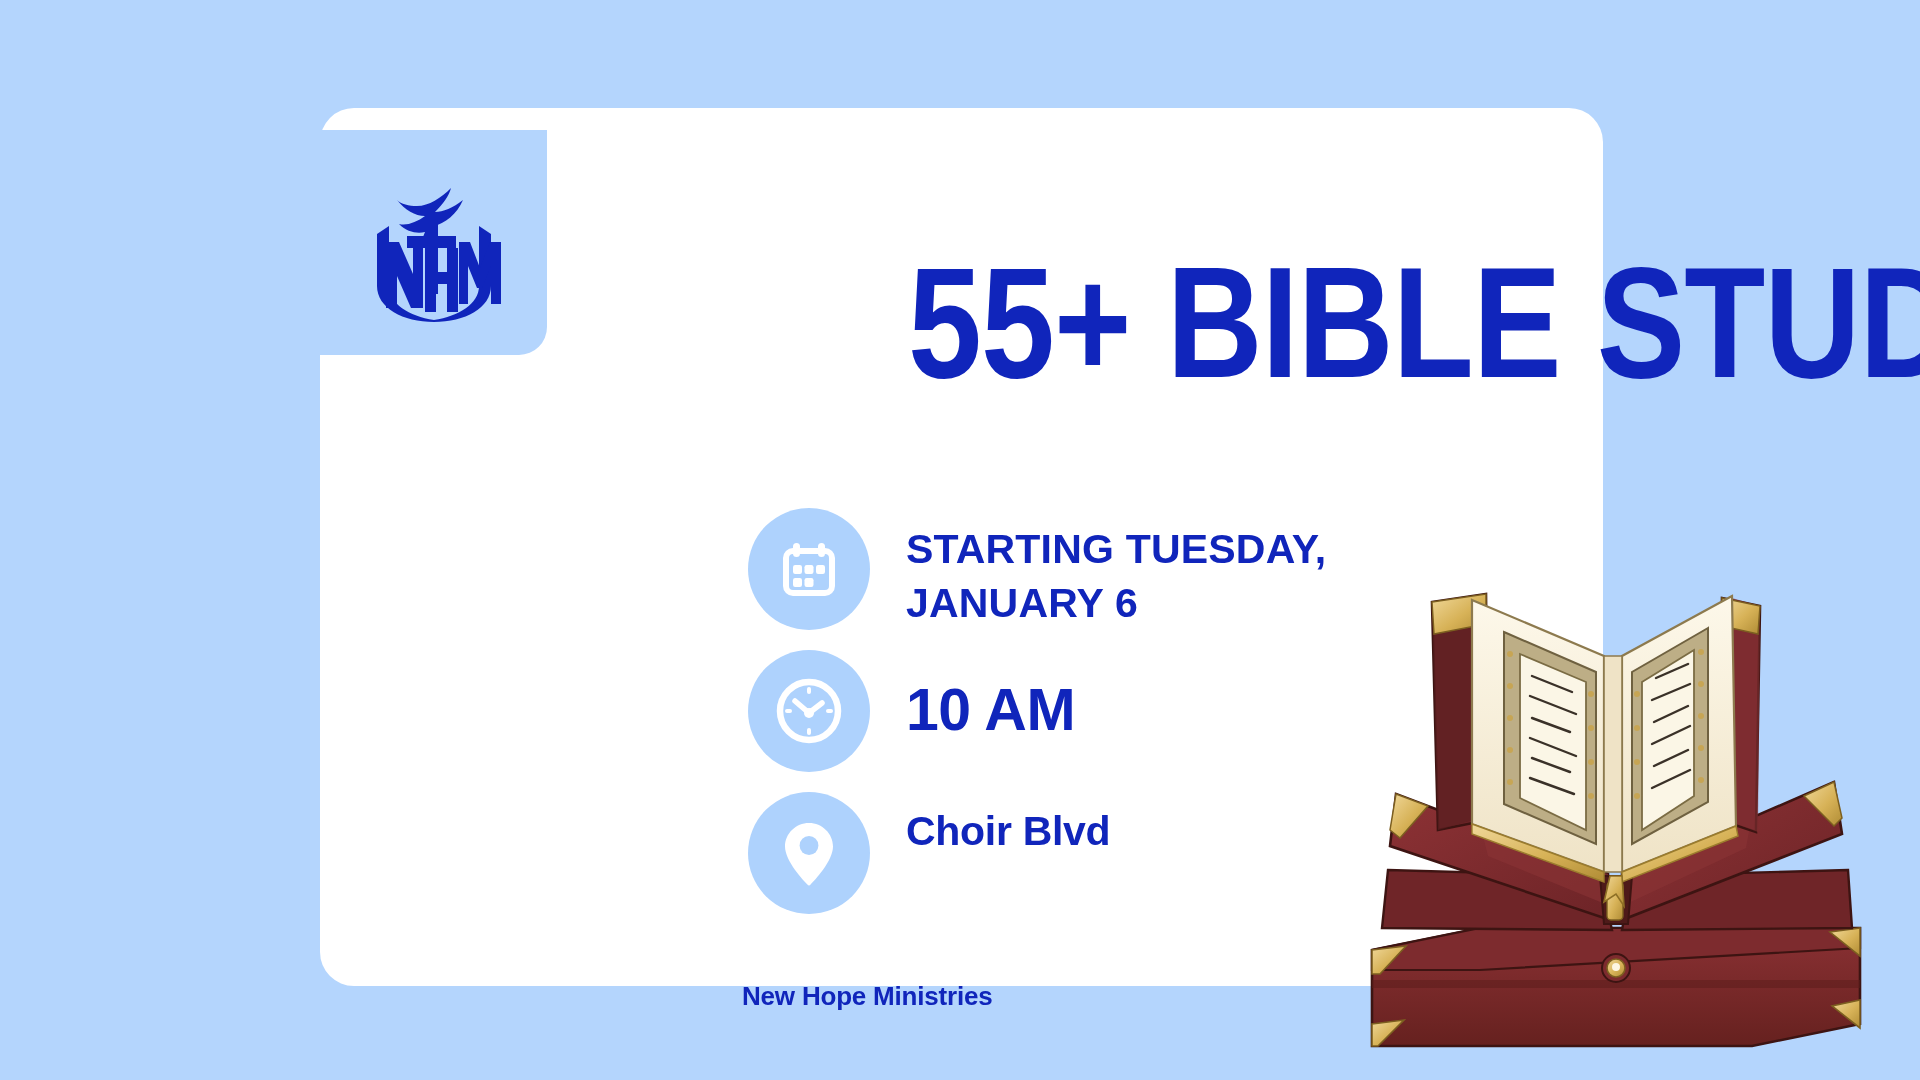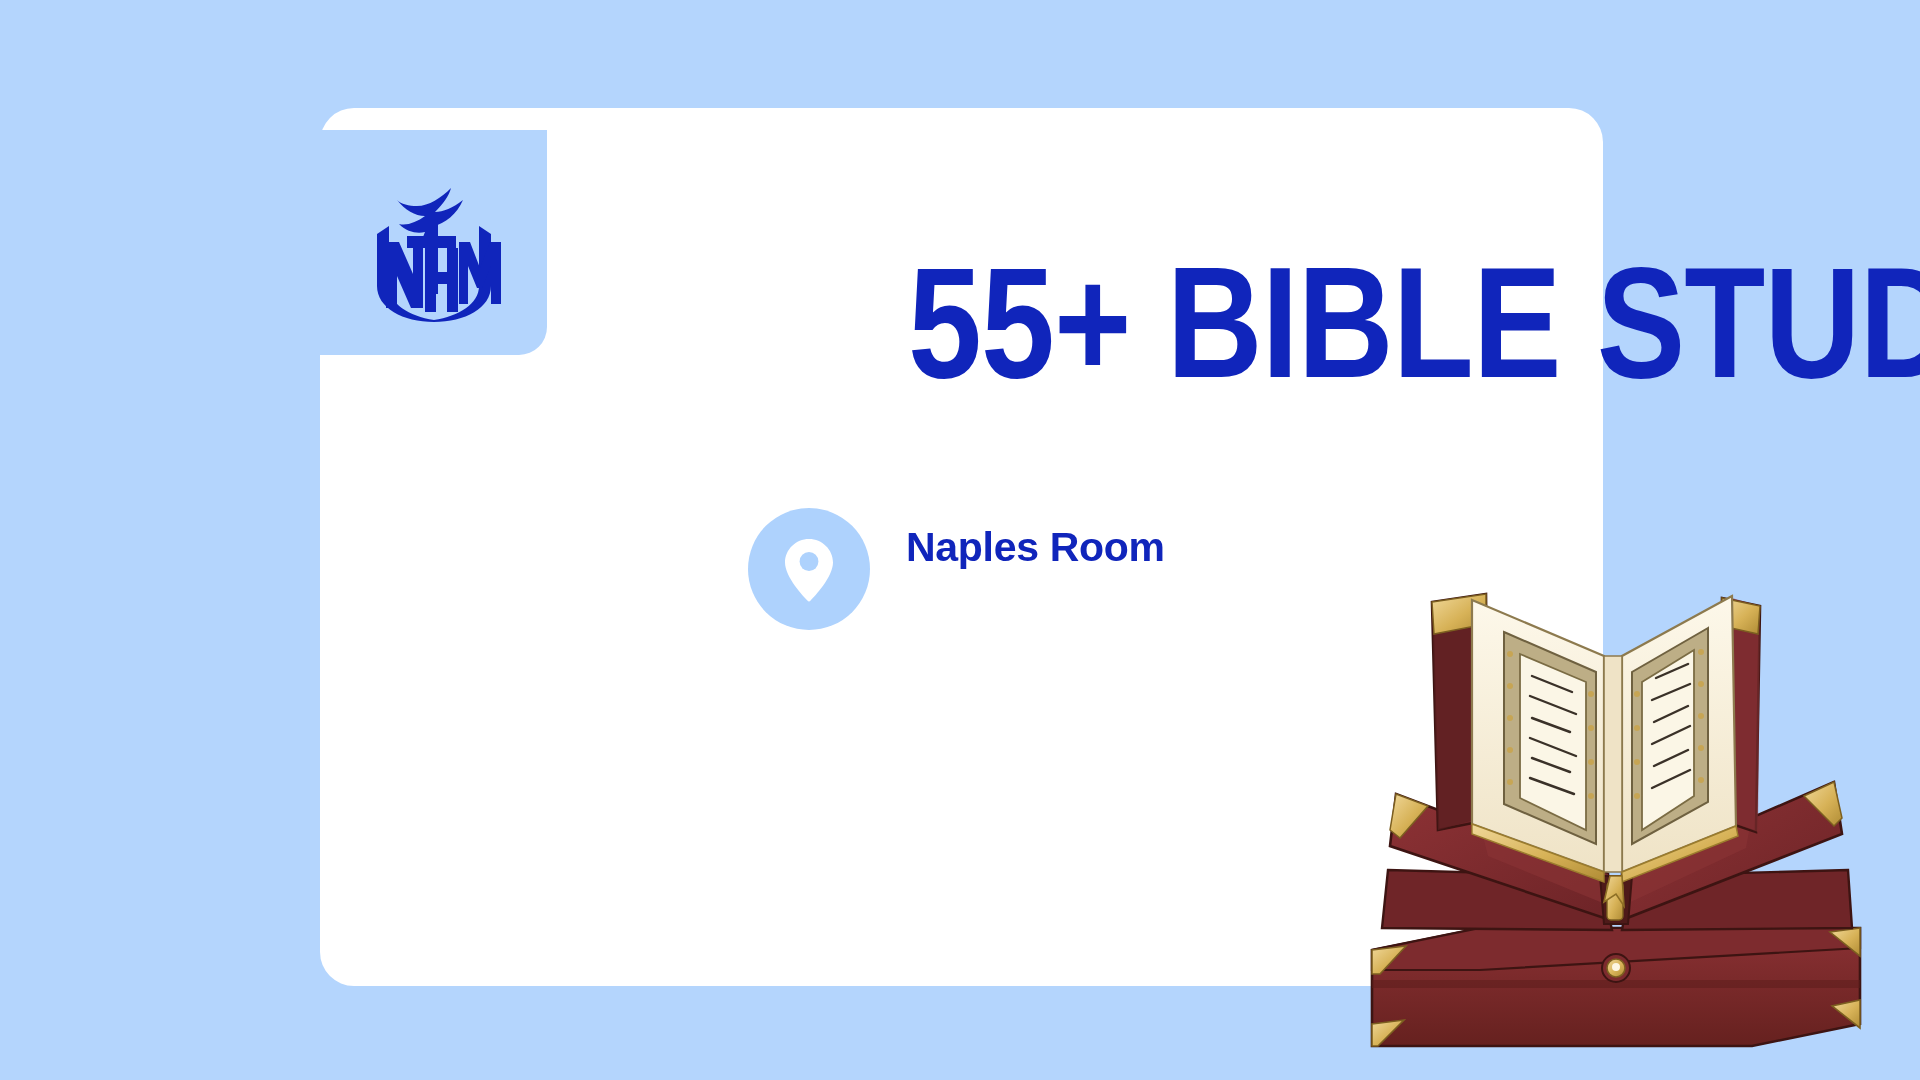--- a/index.html
+++ b/index.html
@@ -143,36 +143,72 @@
 <body>
 
 <div class="card">
 
   <div class="title">
     <span class="title-text">55+ BIBLE STUDY</span>
   </div>
 
   <div class="info-rows">
 
-
+    <div class="info-row row-date">
+      <div class="info-icon">
+        <svg width="68" height="68" viewBox="0 0 68 68" aria-hidden="true">
+          <rect x="11" y="16" width="46" height="42" rx="7" ry="7" fill="none" stroke="#ffffff" stroke-width="6"></rect>
+          <rect x="18" y="8" width="7" height="14" rx="3.5" fill="#ffffff"></rect>
+          <rect x="43" y="8" width="7" height="14" rx="3.5" fill="#ffffff"></rect>
+          <rect x="18" y="30" width="9" height="9" rx="2.2" fill="#ffffff"></rect>
+          <rect x="29.5" y="30" width="9" height="9" rx="2.2" fill="#ffffff"></rect>
+          <rect x="41" y="30" width="9" height="9" rx="2.2" fill="#ffffff"></rect>
+          <rect x="18" y="43" width="9" height="9" rx="2.2" fill="#ffffff"></rect>
+          <rect x="29.5" y="43" width="9" height="9" rx="2.2" fill="#ffffff"></rect>
+        </svg>
+      </div>
+      <div class="info-text">
+        <span class="line">STARTING TUESDAY,</span>
+        <span class="line">JANUARY 6</span>
+      </div>
+    </div>
+
+    <div class="info-row row-time">
+      <div class="info-icon">
+        <svg width="72" height="72" viewBox="0 0 72 72" aria-hidden="true">
+          <circle cx="36" cy="36" r="29" fill="none" stroke="#ffffff" stroke-width="6.5"></circle>
+          <rect x="34" y="12" width="4" height="7" rx="2" fill="#ffffff"></rect>
+          <rect x="34" y="53" width="4" height="7" rx="2" fill="#ffffff"></rect>
+          <rect x="12" y="34" width="7" height="4" rx="2" fill="#ffffff"></rect>
+          <rect x="53" y="34" width="7" height="4" rx="2" fill="#ffffff"></rect>
+          <line x1="36" y1="38" x2="22" y2="26" stroke="#ffffff" stroke-width="5.5" stroke-linecap="round"></line>
+          <line x1="36" y1="38" x2="49" y2="28" stroke="#ffffff" stroke-width="5.5" stroke-linecap="round"></line>
+          <circle cx="36" cy="38" r="5" fill="#ffffff"></circle>
+        </svg>
+      </div>
+      <div class="info-text">
+        <span class="line">10 AM</span>
+      </div>
+    </div>
 
     <div class="info-row row-place">
       <div class="info-icon">
         <svg width="60" height="72" viewBox="0 0 60 72" aria-hidden="true">
           <path d="M30 6 C16.8 6 6 16.6 6 29.6 C6 44 24.5 63.6 28.4 67.6 a2.2 2.2 0 0 0 3.2 0 C35.5 63.6 54 44 54 29.6 C54 16.6 43.2 6 30 6 Z" fill="#ffffff"></path>
           <circle cx="30" cy="28.5" r="9.4" fill="#aed2fd"></circle>
         </svg>
       </div>
       <div class="info-text">
-        <span class="line">Naples Room</span>
+        <span class="line">Choir Blvd</span>
       </div>
     </div>
   </div>
 
   <div class="footer">
+    <span class="line">New Hope Ministries</span>
   </div>
 
   <div class="bible-art">
     <svg viewBox="0 0 510 490" aria-hidden="true">
       <defs>
         <linearGradient id="gRedTop" x1="0" y1="0" x2="1" y2="1">
           <stop offset="0%" stop-color="#8d3235"></stop>
           <stop offset="100%" stop-color="#6d2427"></stop>
         </linearGradient>
         <linearGradient id="gRedBase" x1="0" y1="0" x2="0" y2="1">

